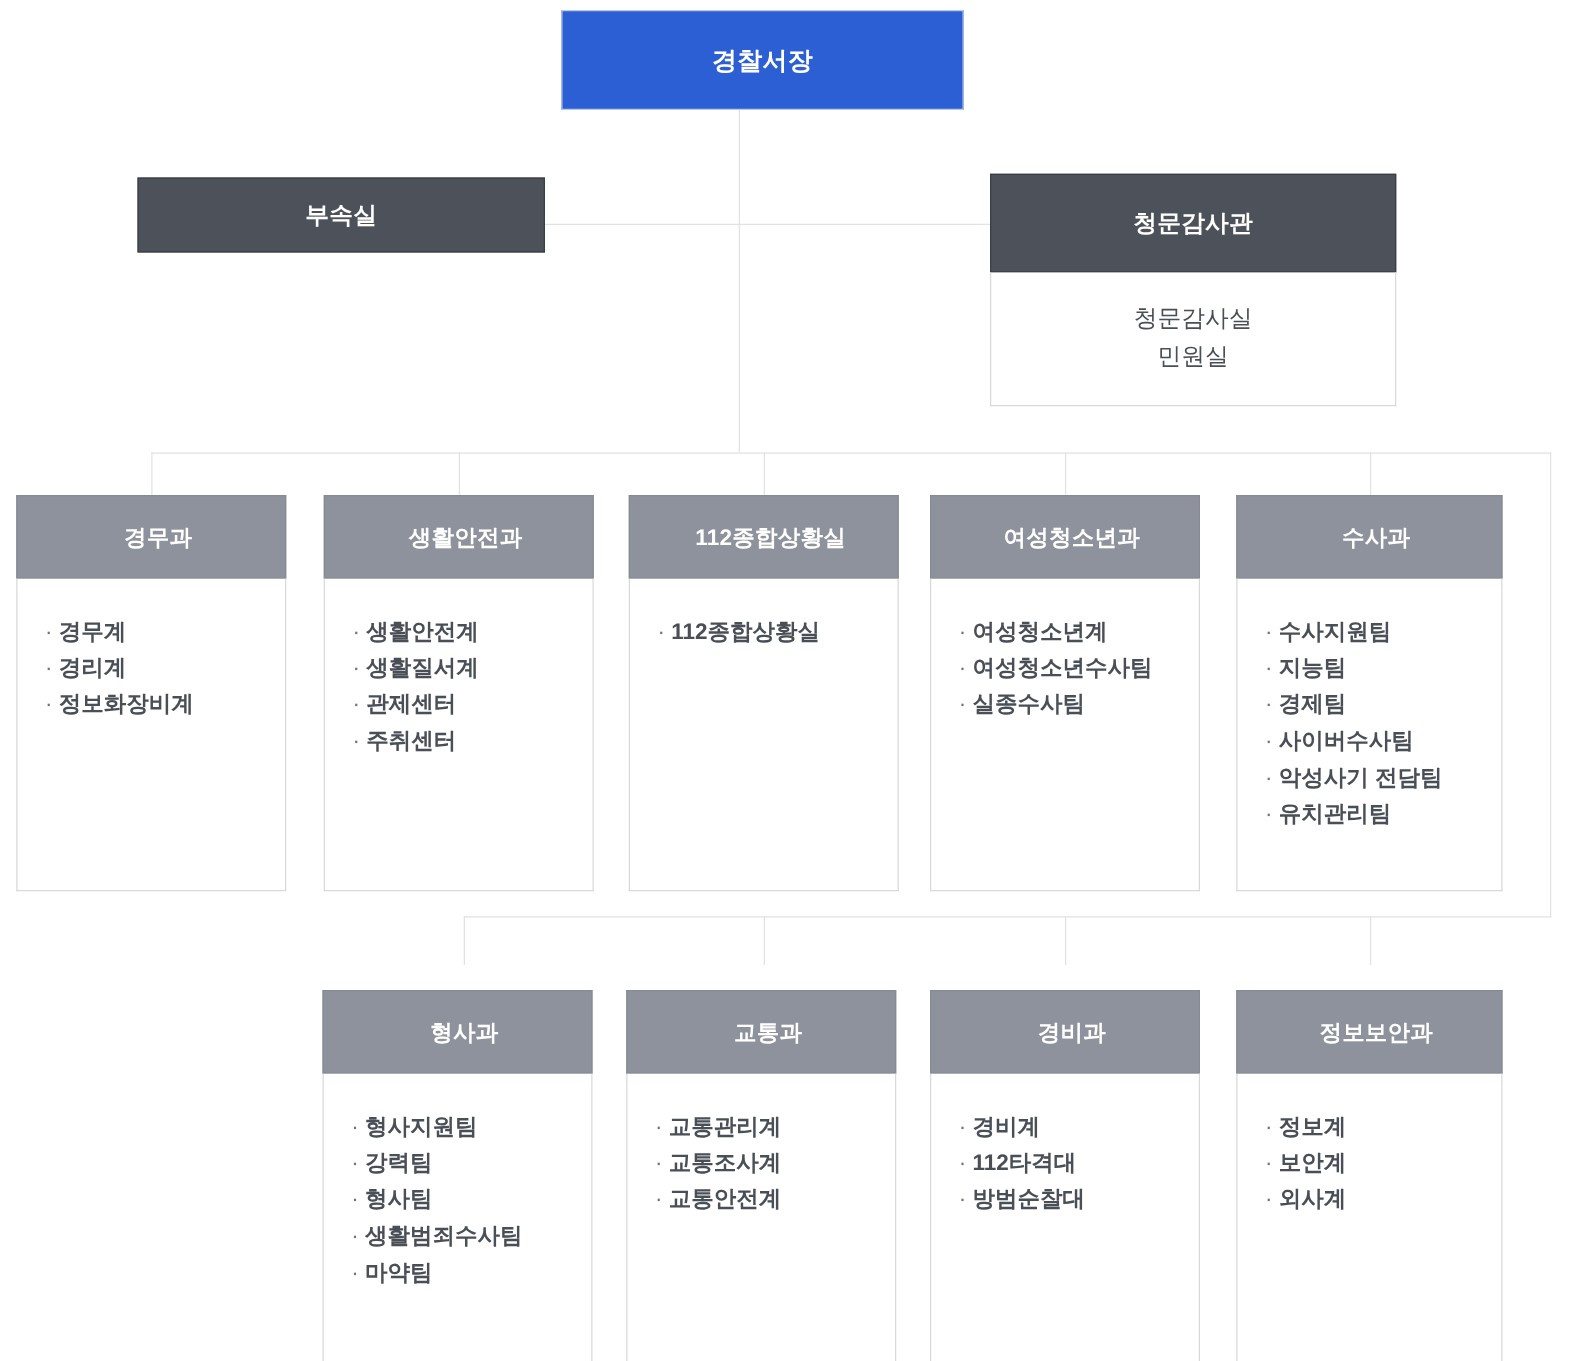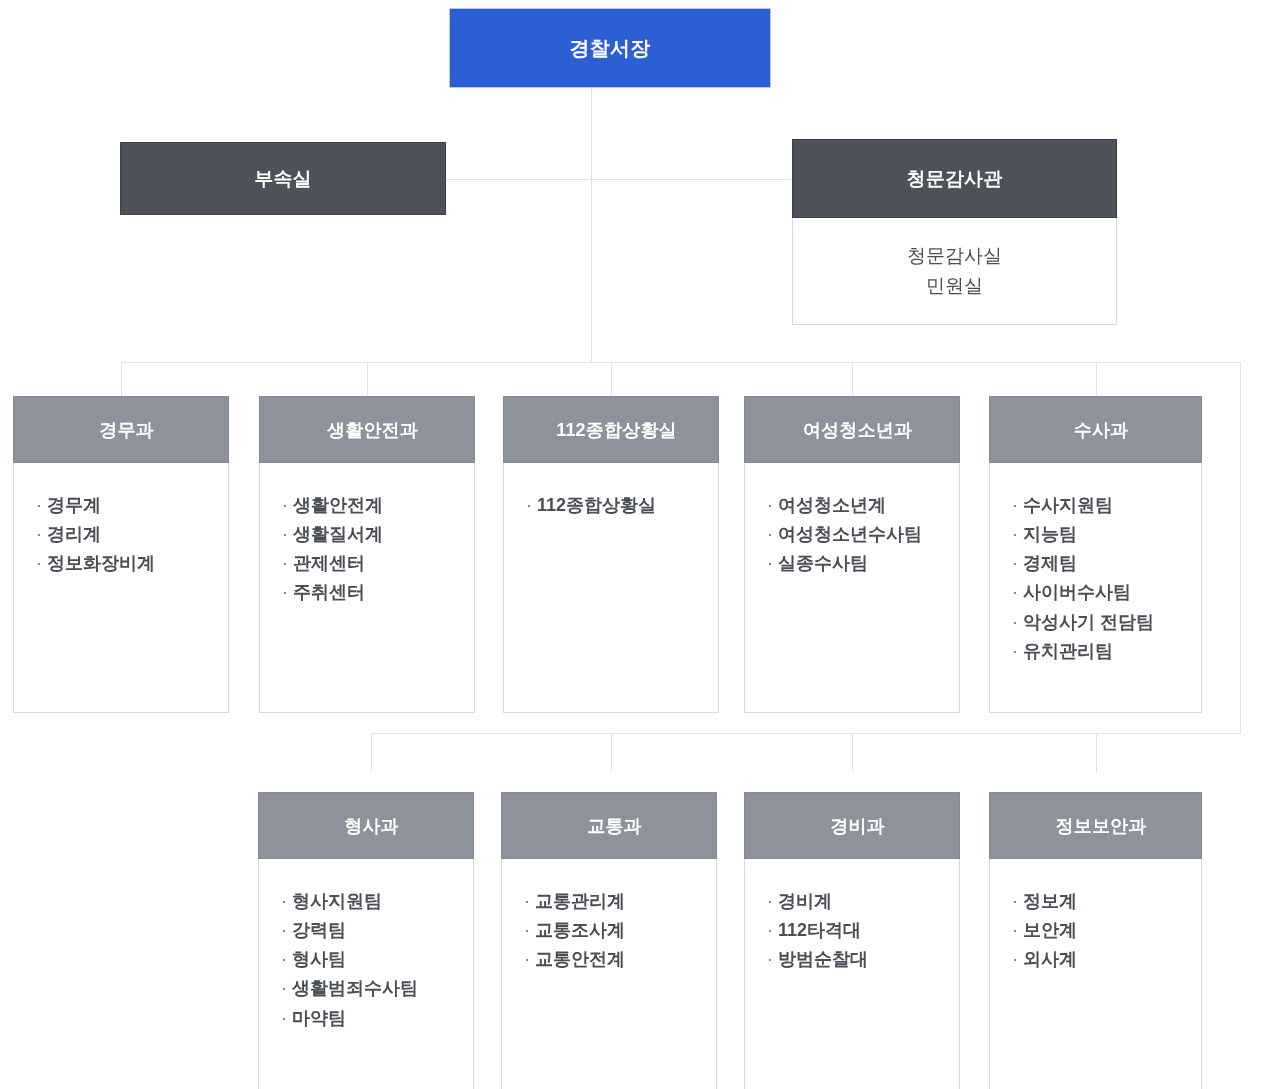--- a/index.html
+++ b/index.html
@@ -62,22 +62,21 @@
   .staff-head {
     background: #4c515a;
     border: 1px solid #3a3f47;
     font-size: 19px;
   }
 
   .attached {
     left: 110px;
     top: 142px;
     width: 326px;
-    height: 73px;
-    margin-left: 10px;
+    height: 60px;
   }
   .attached .node-head { width: 100%; height: 100%; }
 
   .audit {
     left: 792px;
     top: 139px;
     width: 325px;
     height: 236px;
   }
   .audit .node-head { width: 100%; height: 79px; }

